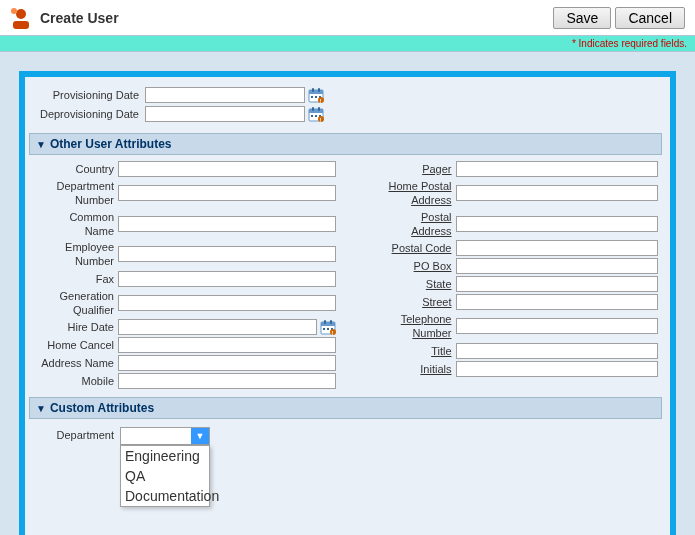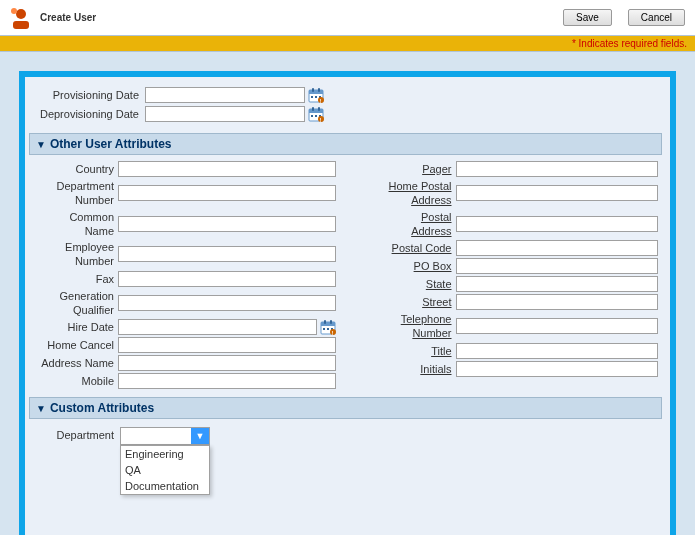--- a/index.html
+++ b/index.html
@@ -25,41 +25,40 @@
     .title-left {
       display: flex;
       align-items: center;
       gap: 8px;
     }
     .title-icon {
       width: 22px;
       height: 22px;
     }
     .title-text {
-      font-size: 10px;
+      font-size: 14px;
       font-weight: bold;
       color: #333;
     }
     .title-buttons {
       display: flex;
       gap: 4px;
     }
     .title-buttons button {
       padding: 2px 12px;
-      font-size: 10px;
+      font-size: 14px;
       border: 1px solid #999;
       background: linear-gradient(to bottom, #f5f5f5, #ddd);
       cursor: pointer;
       border-radius: 2px;
-      margin-left: 12px;
     }
 
     
     .required-note {
-      background: #eab308;
+      background: #5eead4;
       text-align: right;
       padding: 2px 8px;
       font-size: 10px;
       color: #cc0000;
       border-bottom: 1px solid #b0c4d8;
     }
 
     
     .main-area {
       background: #eaf0f8;
@@ -167,21 +166,21 @@
       left: 0;
       width: 90px;
       background: #fff;
       border: 1px solid #a0a0a0;
       z-index: 100;
       box-shadow: 2px 2px 4px rgba(0,0,0,0.2);
     }
     .dropdown-list .item {
       padding: 2px 4px;
       cursor: pointer;
-      font-size: 11px;
+      font-size: 14px;
       color: #333;
     }
 
     
     .cal-svg {
       width: 16px;
       height: 16px;
       cursor: pointer;
     }
 

